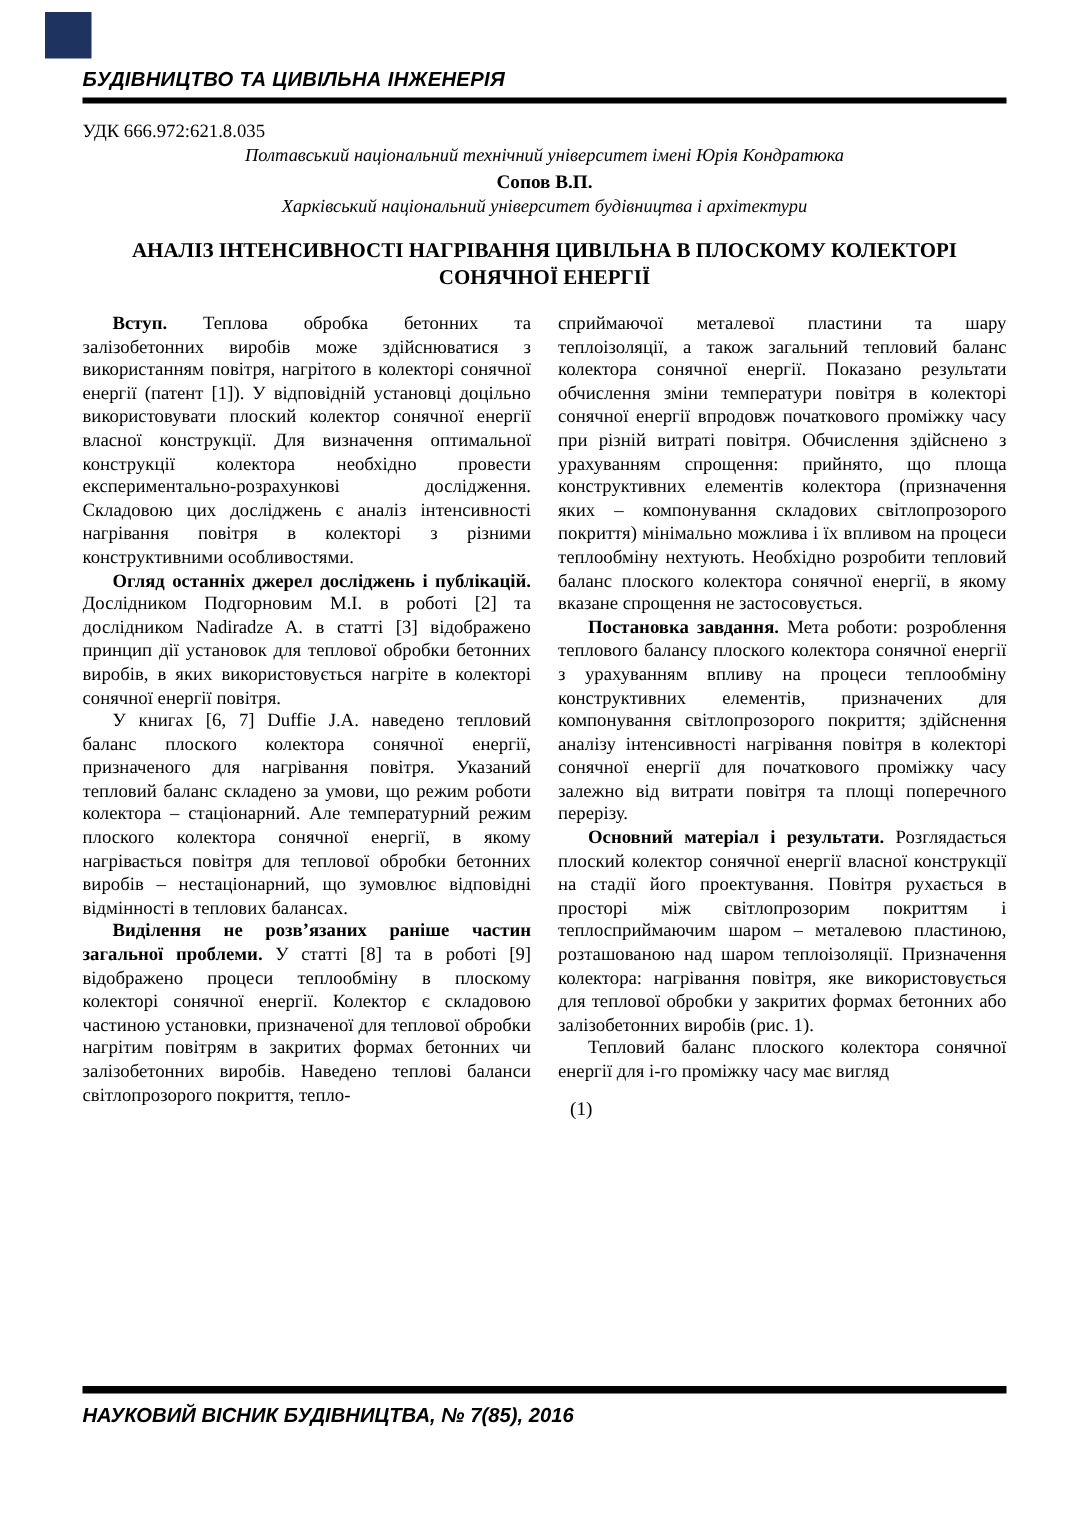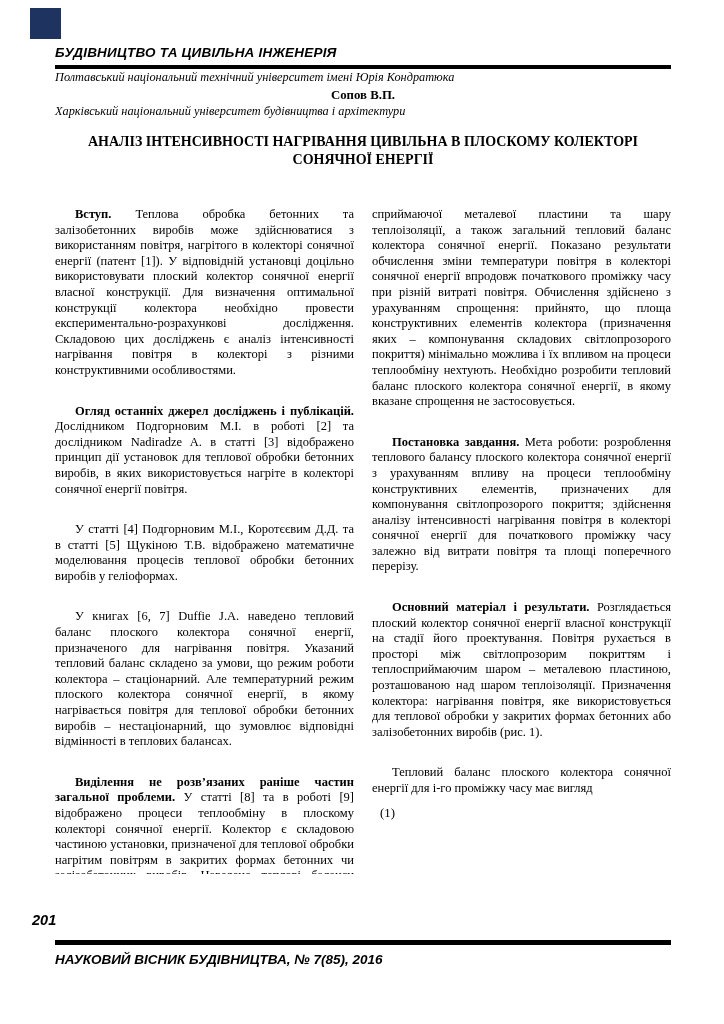--- a/index.html
+++ b/index.html
@@ -29,36 +29,36 @@
     font-size: 13.5px; letter-spacing: .2px;
   }
   .header-rule { margin-top: 5px; height: 4px; background: #000; }
 
   .udc { margin-top: 11px; font-size: 12.5px; }
 
   .authors {
     text-align: center; font-weight: bold; font-size: 12.8px; margin-top: 3px;
   }
   .affiliation {
-    font-style: italic; font-size: 12.3px; margin-top: 1px;
+    text-align: center; font-style: italic; font-size: 12.3px; margin-top: 1px;
   }
   .article-title {
     text-align: center; font-weight: bold; font-size: 14px;
     line-height: 17.5px; margin-top: 14px; padding: 0 6px;
   }
 
   .columns {
     display: flex; gap: 18px; margin-top: 14px;
     height: 692px; overflow: hidden;
   }
   .col { flex: 1 1 0; min-width: 0; }
 
   .col p {
     font-size: 12.5px; line-height: 15.6px;
-    text-align: justify; text-indent: 20px; margin-top: 25px;
+    text-align: justify; text-indent: 20px;
   }
   .col p.noindent { text-indent: 0; }
   .col p b { font-weight: bold; }
 
   .formula-row {
     display: flex; align-items: flex-end; justify-content: space-between;
     margin-top: 8px; font-size: 12.8px; line-height: 16px;
   }
   .formula { white-space: pre-wrap; }
   .formula sub { font-size: 9px; }
@@ -82,46 +82,45 @@
 
 <div class="page">
 
   <div class="logo"></div>
 
   <div class="content">
 
     <div class="header-title">БУДІВНИЦТВО ТА ЦИВІЛЬНА ІНЖЕНЕРІЯ</div>
     <div class="header-rule"></div>
 
+    <div class="udc">УДК 666.972:621.8.035</div>
 
     <div class="affiliation">Полтавський національний технічний університет імені Юрія Кондратюка</div>
     <div class="authors">Сопов В.П.</div>
     <div class="affiliation">Харківський національний університет будівництва і архітектури</div>
 
     <div class="article-title">АНАЛІЗ ІНТЕНСИВНОСТІ НАГРІВАННЯ ЦИВІЛЬНА В ПЛОСКОМУ КОЛЕКТОРІ СОНЯЧНОЇ ЕНЕРГІЇ</div>
 
     <div class="columns">
       <div class="col" id="col-left">
           <p><b>Вступ. </b>Теплова обробка бетонних та залізобетонних виробів може здійснюватися з використанням повітря, нагрітого в колекторі сонячної енергії (патент [1]). У відповідній установці доцільно використовувати плоский колектор сонячної енергії власної конструкції. Для визначення оптимальної конструкції колектора необхідно провести експериментально-розрахункові дослідження. Складовою цих досліджень є аналіз інтенсивності нагрівання повітря в колекторі з різними конструктивними особливостями.</p>
           <p><b>Огляд останніх джерел досліджень і публікацій. </b>Дослідником Подгорновим М.І. в роботі [2] та дослідником Nadiradze A. в статті [3] відображено принцип дії установок для теплової обробки бетонних виробів, в яких використовується нагріте в колекторі сонячної енергії повітря.</p>
-          <p>У статті [4] Подгорновим М.І., Коротєєвим Д.Д. та в статті [5] Щукіною Т.В. відображено математичне моделювання процесів теплової обробки бетонних виробів у геліоформах.</p>
           <p>У книгах [6, 7] Duffie J.A. наведено тепловий баланс плоского колектора сонячної енергії, призначеного для нагрівання повітря. Указаний тепловий баланс складено за умови, що режим роботи колектора – стаціонарний. Але температурний режим плоского колектора сонячної енергії, в якому нагрівається повітря для теплової обробки бетонних виробів – нестаціонарний, що зумовлює відповідні відмінності в теплових балансах.</p>
           <p><b>Виділення не розв’язаних раніше частин загальної проблеми. </b>У статті [8] та в роботі [9] відображено процеси теплообміну в плоскому колекторі сонячної енергії. Колектор є складовою частиною установки, призначеної для теплової обробки нагрітим повітрям в закритих формах бетонних чи залізобетонних виробів. Наведено теплові баланси світлопрозорого покриття, тепло-</p>
         </div>
       <div class="col" id="col-right">
           <p class="noindent">сприймаючої металевої пластини та шару теплоізоляції, а також загальний тепловий баланс колектора сонячної енергії. Показано результати обчислення зміни температури повітря в колекторі сонячної енергії впродовж початкового проміжку часу при різній витраті повітря. Обчислення здійснено з урахуванням спрощення: прийнято, що площа конструктивних елементів колектора (призначення яких – компонування складових світлопрозорого покриття) мінімально можлива і їх впливом на процеси теплообміну нехтують. Необхідно розробити тепловий баланс плоского колектора сонячної енергії, в якому вказане спрощення не застосовується.</p>
           <p><b>Постановка завдання. </b>Мета роботи: розроблення теплового балансу плоского колектора сонячної енергії з урахуванням впливу на процеси теплообміну конструктивних елементів, призначених для компонування світлопрозорого покриття; здійснення аналізу інтенсивності нагрівання повітря в колекторі сонячної енергії для початкового проміжку часу залежно від витрати повітря та площі поперечного перерізу.</p>
           <p><b>Основний матеріал і результати. </b>Розглядається плоский колектор сонячної енергії власної конструкції на стадії його проектування. Повітря рухається в просторі між світлопрозорим покриттям і теплосприймаючим шаром – металевою пластиною, розташованою над шаром теплоізоляції. Призначення колектора: нагрівання повітря, яке використовується для теплової обробки у закритих формах бетонних або залізобетонних виробів (рис. 1).</p>
           <p>Тепловий баланс плоского колектора сонячної енергії для і-го проміжку часу має вигляд</p>
           <div class="formula-row">
             <span class="eq-number">(1)</span>
           </div>
         </div>
     </div>
   </div>
 
   <div class="footer-block">
-    <div class="page-number">201</div>
     <div class="footer-rule"></div>
     <div class="footer-journal">НАУКОВИЙ ВІСНИК БУДІВНИЦТВА, № 7(85), 2016</div>
   </div>
 
 </div>
 
 </body></html>

